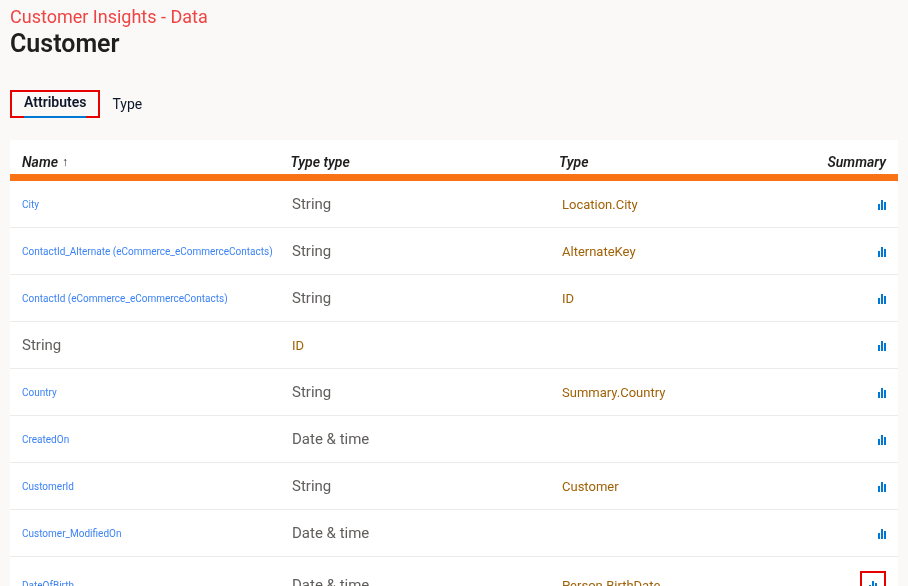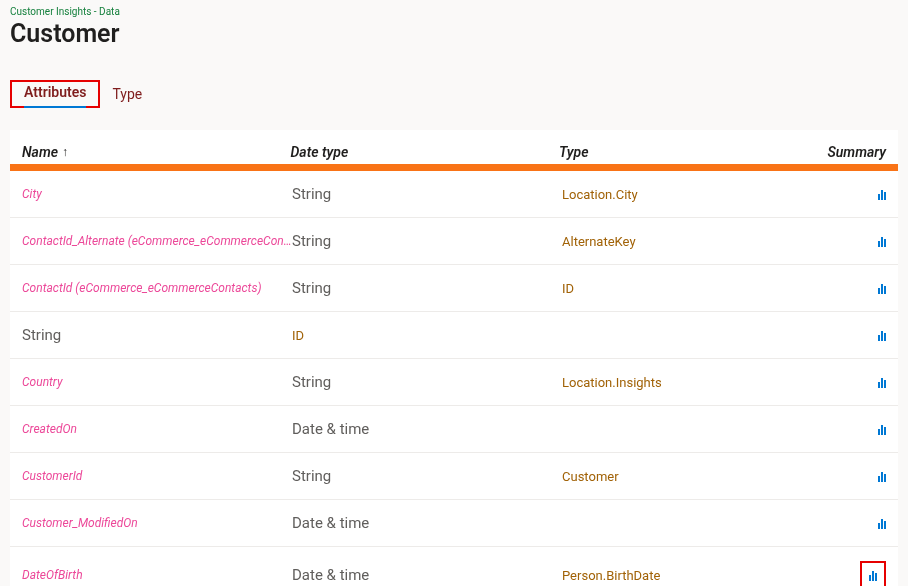--- a/index.html
+++ b/index.html
@@ -12,39 +12,39 @@
       background: #faf9f8;
       color: #323130;
       width: 908px;
       height: 586px;
       overflow: hidden;
     }
     .page {
       padding: 6px 10px 0 10px;
     }
     .breadcrumb {
-      font-size: 10px;
-      color: #15803d;
+      font-size: 18px;
+      color: #ef4444;
       margin-bottom: 2px;
     }
     .page-title {
       font-size: 25px;
       font-weight: 600;
       color: #201f1e;
       margin-bottom: 32px;
     }
     .tabs {
       display: flex;
       gap: 0;
       margin-bottom: 22px;
     }
     .tab {
       font-size: 14px;
       padding: 6px 12px 6px 12px;
-      color: #7f1d1d;
+      color: #0f172a;
       cursor: pointer;
       position: relative;
     }
     .tab.active {
       font-weight: 600;
     }
     .tab.active::after {
       content: "";
       position: absolute;
       left: 12px;
@@ -86,26 +86,25 @@
     .tbody {}
     .trow {
       display: flex;
       padding: 14px 12px;
       border-bottom: 1px solid #edebe9;
       align-items: center;
       min-height: 44px;
     }
     .td-name {
       width: 270px;
-      font-size: 12px;
-      color: #ec4899;
+      font-size: 10px;
+      color: #3b82f6;
       white-space: nowrap;
       overflow: hidden;
       text-overflow: ellipsis;
-      font-style: italic;
     }
     .td-datatype {
       width: 270px;
       font-size: 15px;
       color: #605e5c;
     }
     .td-type {
       width: 270px;
       font-size: 13px;
       color: #a16207;
@@ -151,21 +150,21 @@
     <span class="tab">Type</span>
   </div>
 
   <div class="table-wrap">
     <div class="thead">
       <div class="th th-name">
         <span>Name</span>
         <span class="sort-arrow">↑</span>
       </div>
       <div class="th th-datatype">
-        <span>Date type</span>
+        <span>Type type</span>
       </div>
       <div class="th th-type">
         <span>Type</span>
       </div>
       <div class="th th-summary">
         <span>Summary</span>
       </div>
     </div>
 
     <div class="tbody">
@@ -217,21 +216,21 @@
               <span></span>
               <span></span>
               <span></span>
             </span>
         </div>
       </div>
 
       <div class="trow">
         <div class="td-name">Country</div>
         <div class="td-datatype">String</div>
-        <div class="td-type">Location.Insights</div>
+        <div class="td-type">Summary.Country</div>
         <div class="td-summary">
           <span class="summary-icon">
               <span></span>
               <span></span>
               <span></span>
             </span>
         </div>
       </div>
 
       <div class="trow">

